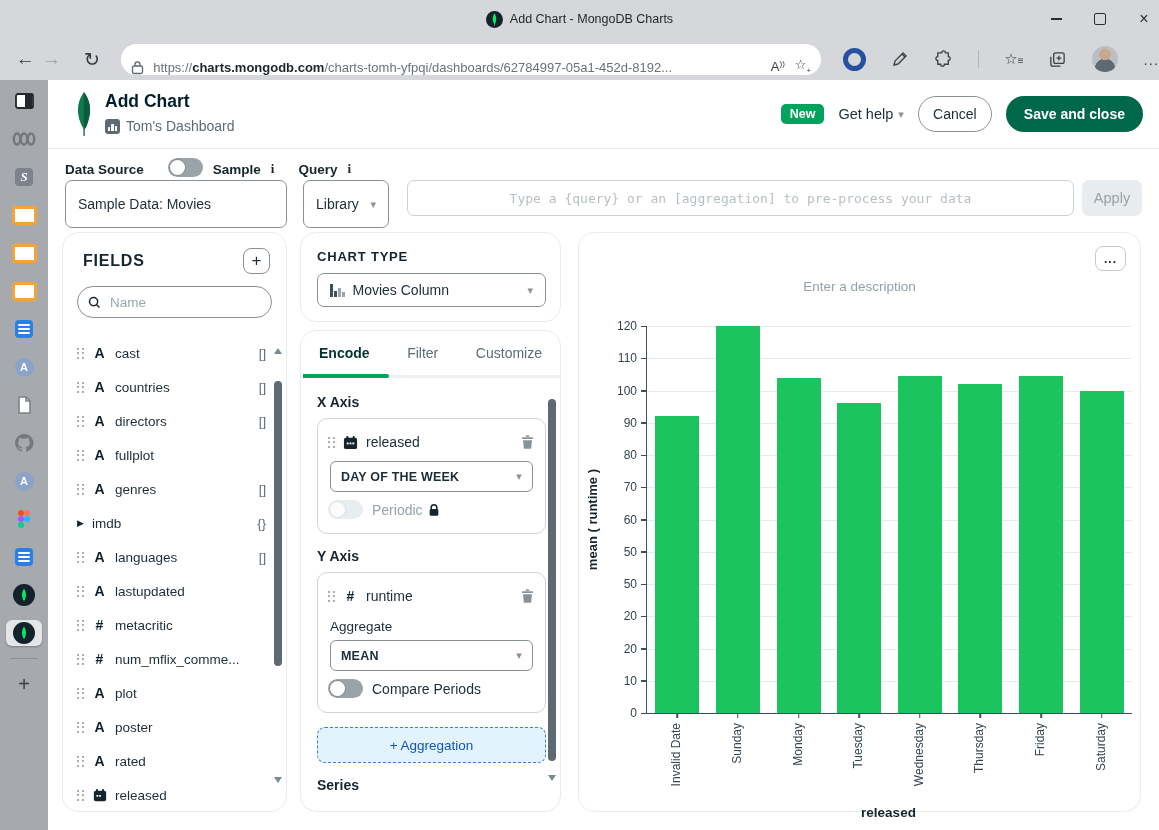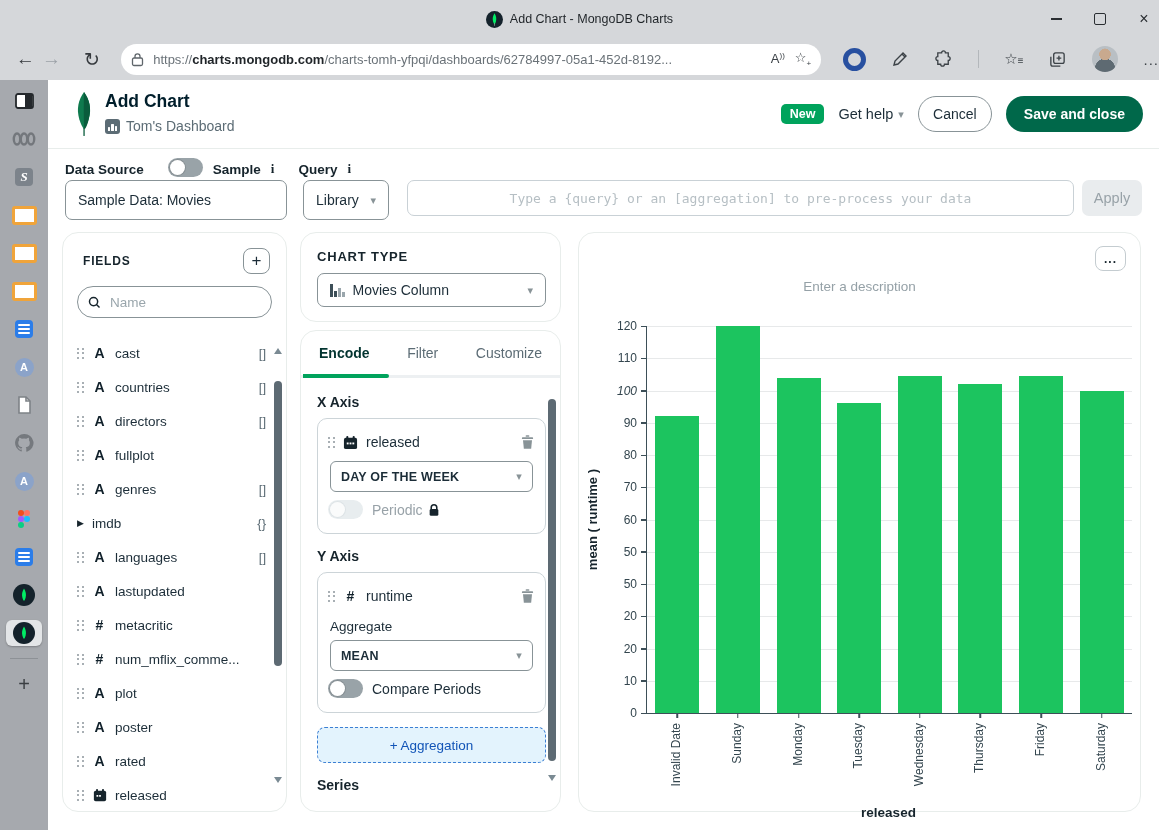--- a/index.html
+++ b/index.html
@@ -11,21 +11,21 @@
   .titlebar{left:0;top:0;width:1159px;height:38px;background:#d5d7da;display:flex;align-items:center;}
   .tb-center{position:absolute;left:0;right:0;display:flex;justify-content:center;align-items:center;gap:7px;font-size:12.5px;color:#1f2428;}
   .win-controls{position:absolute;right:8px;top:0;height:38px;display:flex;align-items:center;gap:30px;}
   .wc{width:14px;height:14px;display:flex;align-items:center;justify-content:center;color:#2a2e32;}
   .wc-min{width:11px;height:2px;background:#2a2e32;}
   .wc-max{width:10px;height:10px;border:1.6px solid #2a2e32;border-radius:2px;}
   .wc-close{font-size:16px;line-height:1;}
   .toolbar{left:0;top:38px;width:1159px;height:42px;background:#d5d7da;display:flex;align-items:center;}
   .nav-ic{font-size:19px;color:#35393d;width:30px;text-align:center;}
   .nav-ic.dis{color:#9ba1a7;}
-  .urlpill{height:31px;background:#fff;border-radius:16px;flex:0 0 auto;width:680px;margin-left:16px;display:flex;align-items:center;padding:0 10px;}
+  .urlpill{height:31px;background:#fff;border-radius:16px;flex:0 0 auto;width:680px;margin-left:16px;display:flex;align-items:flex-end;padding:0 10px;}
   .url{font-size:13px;color:#6a7278;white-space:nowrap;overflow:hidden;flex:1;}
   .url b{color:#1f2428;font-weight:700;}
   .pill-ic{color:#3c4247;font-size:13px;margin-left:10px;flex:none;}
   .tool-ics{display:flex;align-items:center;gap:25px;margin-left:22px;}
   .ring{width:13px;height:13px;border:5px solid #2850a0;border-radius:50%;}
   .avatar{width:26px;height:26px;border-radius:50%;background:
     radial-gradient(circle at 50% 32%, #c9a98e 0 26%, transparent 27%),
     radial-gradient(circle at 50% 88%, #5e6a72 0 38%, transparent 39%),
     #b9bfc4;}
   .vdiv{width:1px;height:18px;background:#b3b7bb;}
@@ -59,34 +59,34 @@
   .btn-cancel{width:74px;border:1px solid #889397;background:#fff;color:#1c2d38;}
   .btn-save{padding:0 18px;background:#00684a;color:#fff;font-weight:600;}
   
   .ds-labels{left:17px;top:78px;display:flex;align-items:flex-end;gap:10px;font-size:13.5px;font-weight:700;color:#16242c;}
   .info-i{font-family:"Liberation Serif",serif;font-weight:700;font-size:13px;color:#16242c;}
   .tg{width:35px;height:19px;border-radius:10px;position:relative;flex:none;}
   .tg .knob{position:absolute;top:2px;width:15px;height:15px;border-radius:50%;background:#fff;box-shadow:0 0 0 1px rgba(0,0,0,.12);}
   .tg-off{background:#99a3a8;}.tg-off .knob{left:2px;}
   .tg-on{background:#0d6ef0;}.tg-on .knob{right:2px;}
   .tg-dis{background:#e8edef;}.tg-dis .knob{left:2px;background:#fafbfb;box-shadow:0 0 0 1px #dde3e6;}
-  .select{border:1px solid #889397;border-radius:7px;height:40px;display:flex;align-items:center;box-sizing:border-box;background:#fff;font-size:14px;color:#1c2d38;padding:0 12px;}
+  .select{border:1px solid #889397;border-radius:7px;height:48px;display:flex;align-items:center;box-sizing:border-box;background:#fff;font-size:14px;color:#1c2d38;padding:0 12px;}
   .sel-src{left:17px;top:100px;width:222px;}
   .sel-lib{left:255px;top:100px;width:86px;justify-content:space-between;}
   .qinput{left:359px;top:100px;width:667px;height:36px;border:1px solid #c9d1d6;border-radius:7px;box-sizing:border-box;font-family:"DejaVu Sans Mono","Liberation Mono",monospace;font-size:13px;text-align:center;color:#444;}
   .qinput::placeholder{color:#b6bfc4;}
   .btn-apply{left:1034px;top:100px;width:60px;height:36px;border-radius:7px;background:#e9ecee;color:#98a2a8;font-size:14.5px;display:flex;align-items:center;justify-content:center;}
   
   .panel{background:#fff;border:1px solid #e8edeb;border-radius:16px;box-sizing:border-box;}
   .p-fields{left:14px;top:152px;width:225px;height:580px;overflow:hidden;}
   .p-ctype{left:252px;top:152px;width:261px;height:90px;}
   .p-encode{left:252px;top:250px;width:261px;height:482px;overflow:hidden;}
   .p-chart{left:530px;top:152px;width:563px;height:580px;}
   .fields-hd{display:flex;align-items:center;justify-content:space-between;padding:15px 16px 10px 20px;}
-  .fields-title{font-size:12px;font-weight:700;letter-spacing:.8px;color:#16242c;}
+  .fields-title{font-size:16px;font-weight:700;letter-spacing:.8px;color:#16242c;}
   .plusbtn{width:27px;height:26px;border:1px solid #889397;border-radius:8px;display:flex;align-items:center;justify-content:center;font-size:17px;color:#1c2d38;box-sizing:border-box;}
   .searchbox{margin:2px 14px 8px;height:32px;border:1px solid #889397;border-radius:16px;display:flex;align-items:center;padding:0 10px;gap:7px;box-sizing:border-box;}
   .searchbox input{border:none;outline:none;width:120px;font-size:13.5px;color:#1c2d38;font-family:inherit;background:transparent;}
   .searchbox input::placeholder{color:#9aa6ac;}
   .flist{padding:10px 4px 0 14px;}
   .frow{height:34px;display:flex;align-items:center;gap:8px;}
   .dots6{display:grid;grid-template-columns:2px 2px;grid-auto-rows:2px;gap:2.5px;width:7px;flex:none;}
   .dots6 i{background:#8b959b;border-radius:50%;}
   .ficon{width:15px;font-weight:700;font-size:14px;color:#10202a;text-align:center;flex:none;}
   .fname{font-size:13.5px;color:#1c2d38;white-space:nowrap;overflow:hidden;}
@@ -663,21 +663,21 @@
         <div class="ytm" style="bottom: calc(58.3333% - 1px);"></div>
         <div class="ytick" style="bottom: 58.3333%;">70</div>
         <div class="grid" style="bottom: calc(66.6667% - 1px);"></div>
         <div class="ytm" style="bottom: calc(66.6667% - 1px);"></div>
         <div class="ytick" style="bottom: 66.6667%;">80</div>
         <div class="grid" style="bottom: calc(75% - 1px);"></div>
         <div class="ytm" style="bottom: calc(75% - 1px);"></div>
         <div class="ytick" style="bottom: 75%;">90</div>
         <div class="grid" style="bottom: calc(83.3333% - 1px);"></div>
         <div class="ytm" style="bottom: calc(83.3333% - 1px);"></div>
-        <div class="ytick" style="bottom: 83.3333%; font-style: italic;">100</div>
+        <div class="ytick" style="bottom: 83.3333%;">100</div>
         <div class="grid" style="bottom: calc(91.6667% - 1px);"></div>
         <div class="ytm" style="bottom: calc(91.6667% - 1px);"></div>
         <div class="ytick" style="bottom: 91.6667%;">110</div>
         <div class="grid" style="bottom: calc(100% - 1px);"></div>
         <div class="ytm" style="bottom: calc(100% - 1px);"></div>
         <div class="ytick" style="bottom: 100%;">120</div>
         <div class="bar" style="left: 6.25%; height: 76.6667%; background: rgb(28, 196, 95);"></div>
         <div class="xtm" style="left: 6.25%;"></div>
         <div class="bar" style="left: 18.75%; height: 100%; background: rgb(28, 196, 95);"></div>
         <div class="xtm" style="left: 18.75%;"></div>

